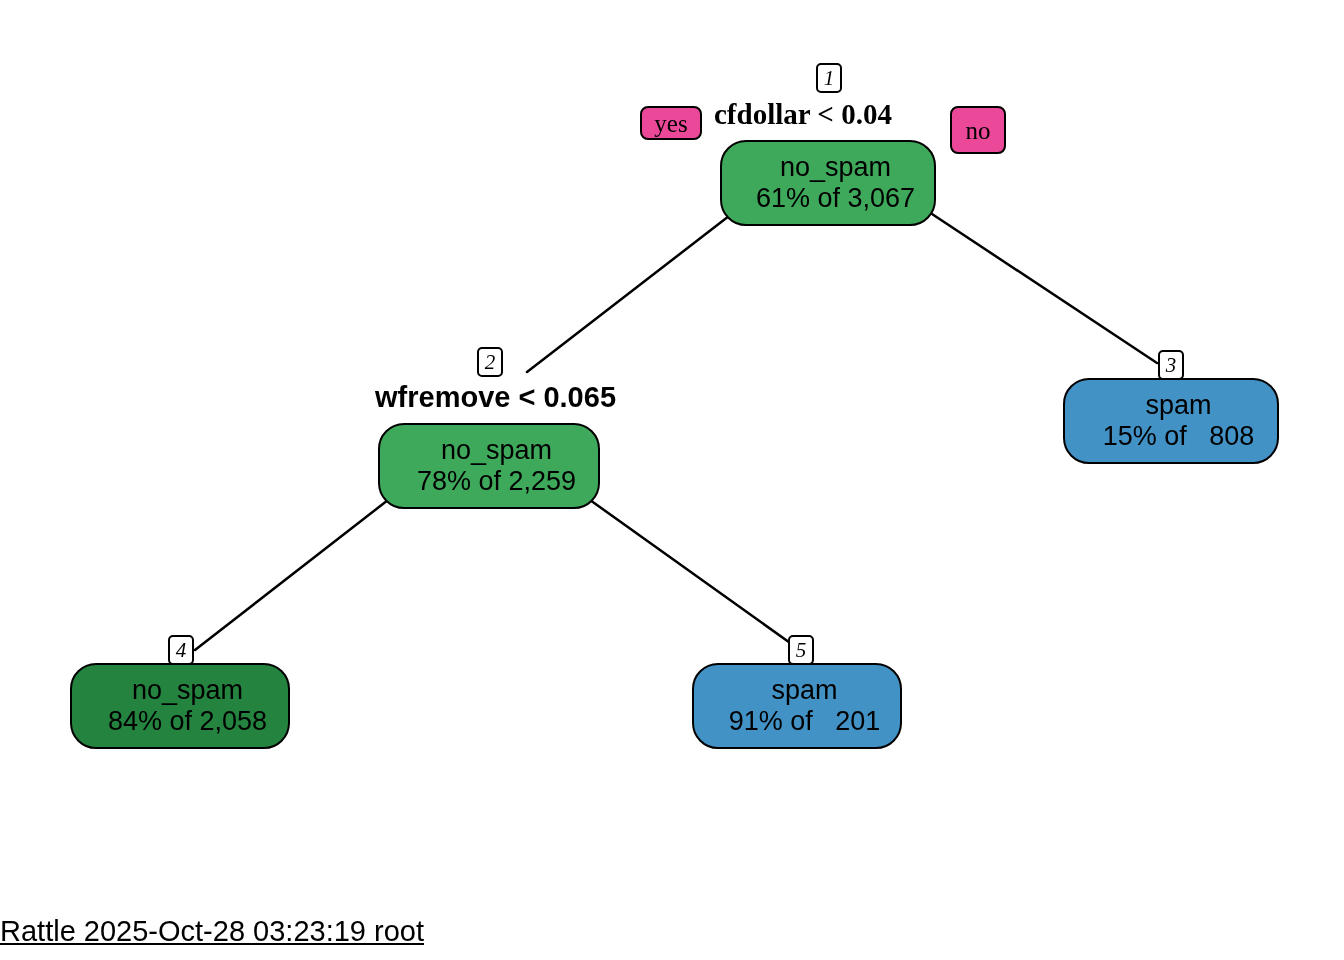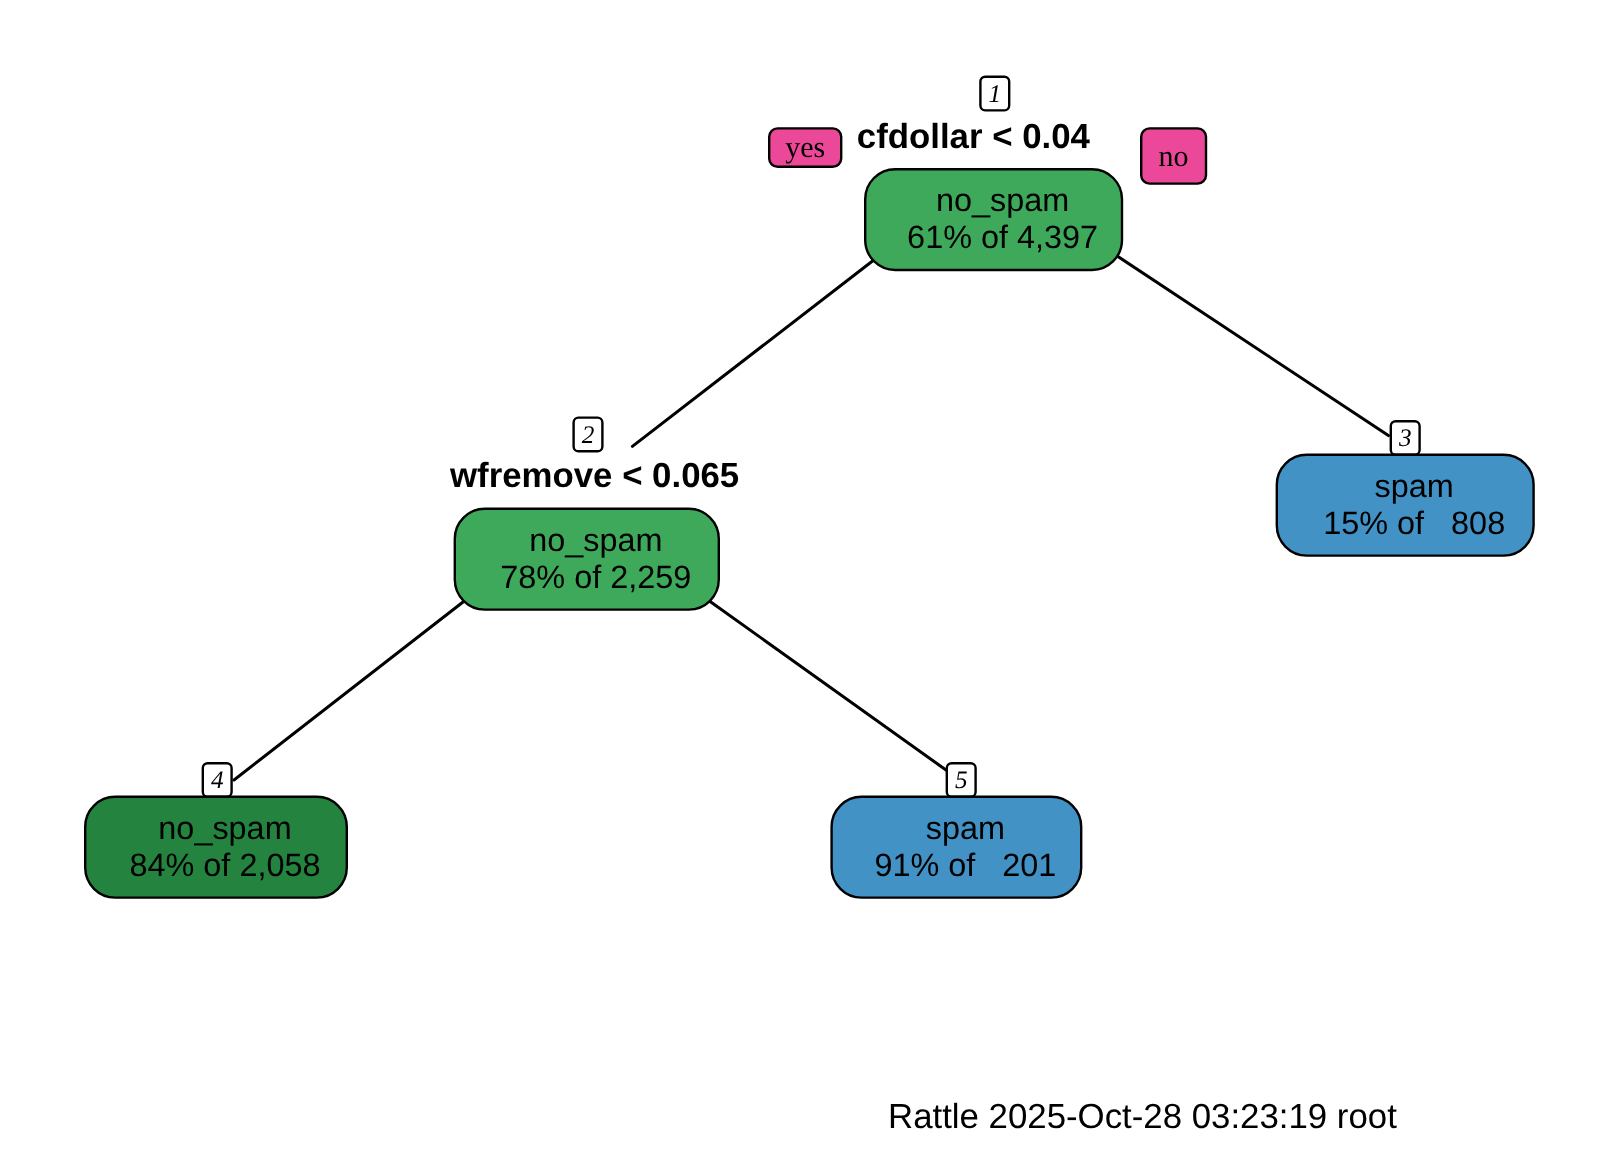--- a/index.html
+++ b/index.html
@@ -91,49 +91,50 @@
     color: #000000;
     white-space: nowrap;
   }
 
   
   #caption {
     position: absolute;
     left: 0;
     top: 915px;
     width: 1164px;
-    text-align: right;
+    text-align: left;
     font-size: 29px;
     color: #000000;
     white-space: pre;
+    text-decoration: underline;
   }
 </style>
 </head>
 <body>
 
 <div id="canvas" style="background: rgb(255, 255, 255);">
 
   <svg id="edges" viewBox="0 0 1344 960" width="1344" height="960" aria-hidden="true">
       <line x1="729" y1="216" x2="527" y2="372" stroke="#000000" stroke-width="2.5" stroke-linecap="round"></line>
       <line x1="929" y1="212" x2="1157" y2="363" stroke="#000000" stroke-width="2.5" stroke-linecap="round"></line>
       <line x1="388" y1="500" x2="195" y2="650" stroke="#000000" stroke-width="2.5" stroke-linecap="round"></line>
       <line x1="590" y1="500" x2="800" y2="650" stroke="#000000" stroke-width="2.5" stroke-linecap="round"></line>
     </svg>
 
   <div class="badge" style="left:816px; top:63px; width:26px; height:30px;">1</div>
 
-  <div class="split-label" style="left:714px; top:100px;">cfdollar &lt; 0.04</div>
+  <div class="split-label" style="left:714px; top:100px;font-family:Liberation Serif, serif;">cfdollar &lt; 0.04</div>
 
   <div class="yesno" style="left:640px; top:106px; width:62px; height:34px;">yes</div>
 
   <div class="yesno" style="left:950px; top:106px; width:56px; height:48px;">no</div>
 
   <div class="node" style="left:720px; top:140px; width:216px; height:86px; background:#3FA95B;">
     <span class="line1">no_spam</span>
-    <span class="line2">61% of 4,397</span>
+    <span class="line2">61% of 3,067</span>
   </div>
 
   <div class="badge" style="left:477px; top:347px; width:26px; height:30px;">2</div>
 
   <div class="split-label" style="left:355px; top:383px;margin-left:20px;">wfremove &lt; 0.065</div>
 
   <div class="node" style="left:378px; top:423px; width:222px; height:86px; background:#3FA95B;">
     <span class="line1">no_spam</span>
     <span class="line2">78% of 2,259</span>
   </div>

